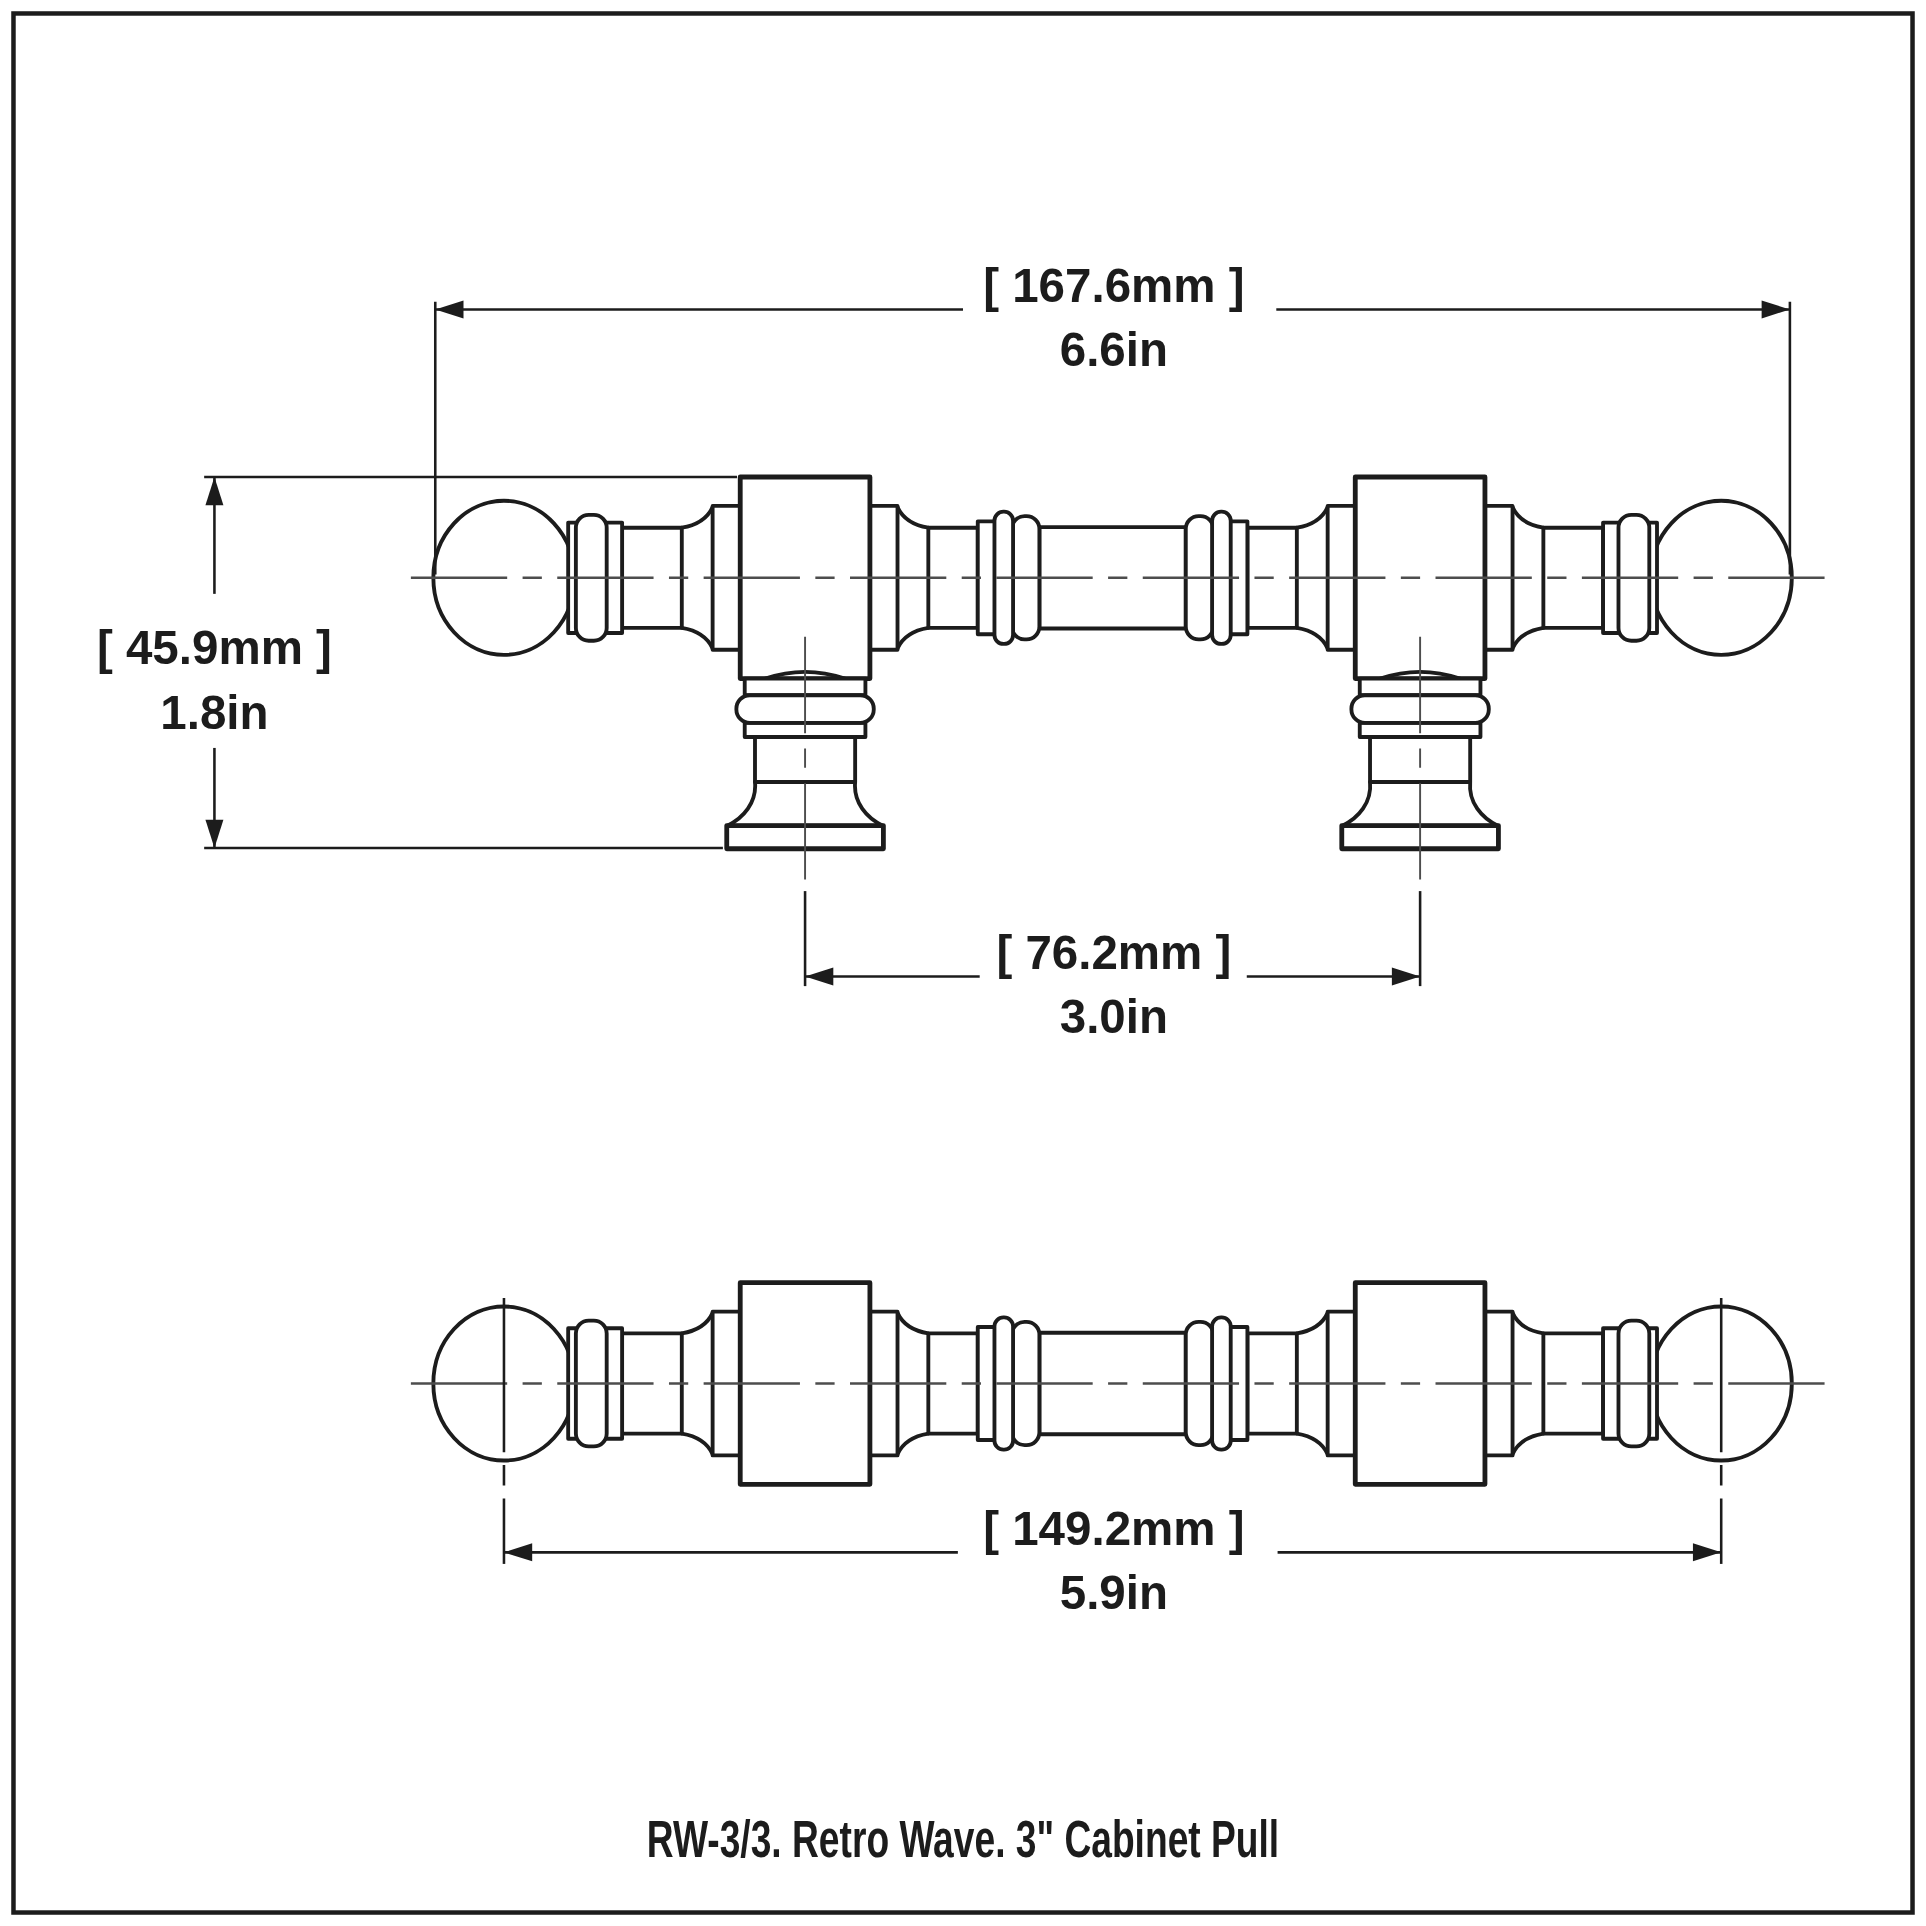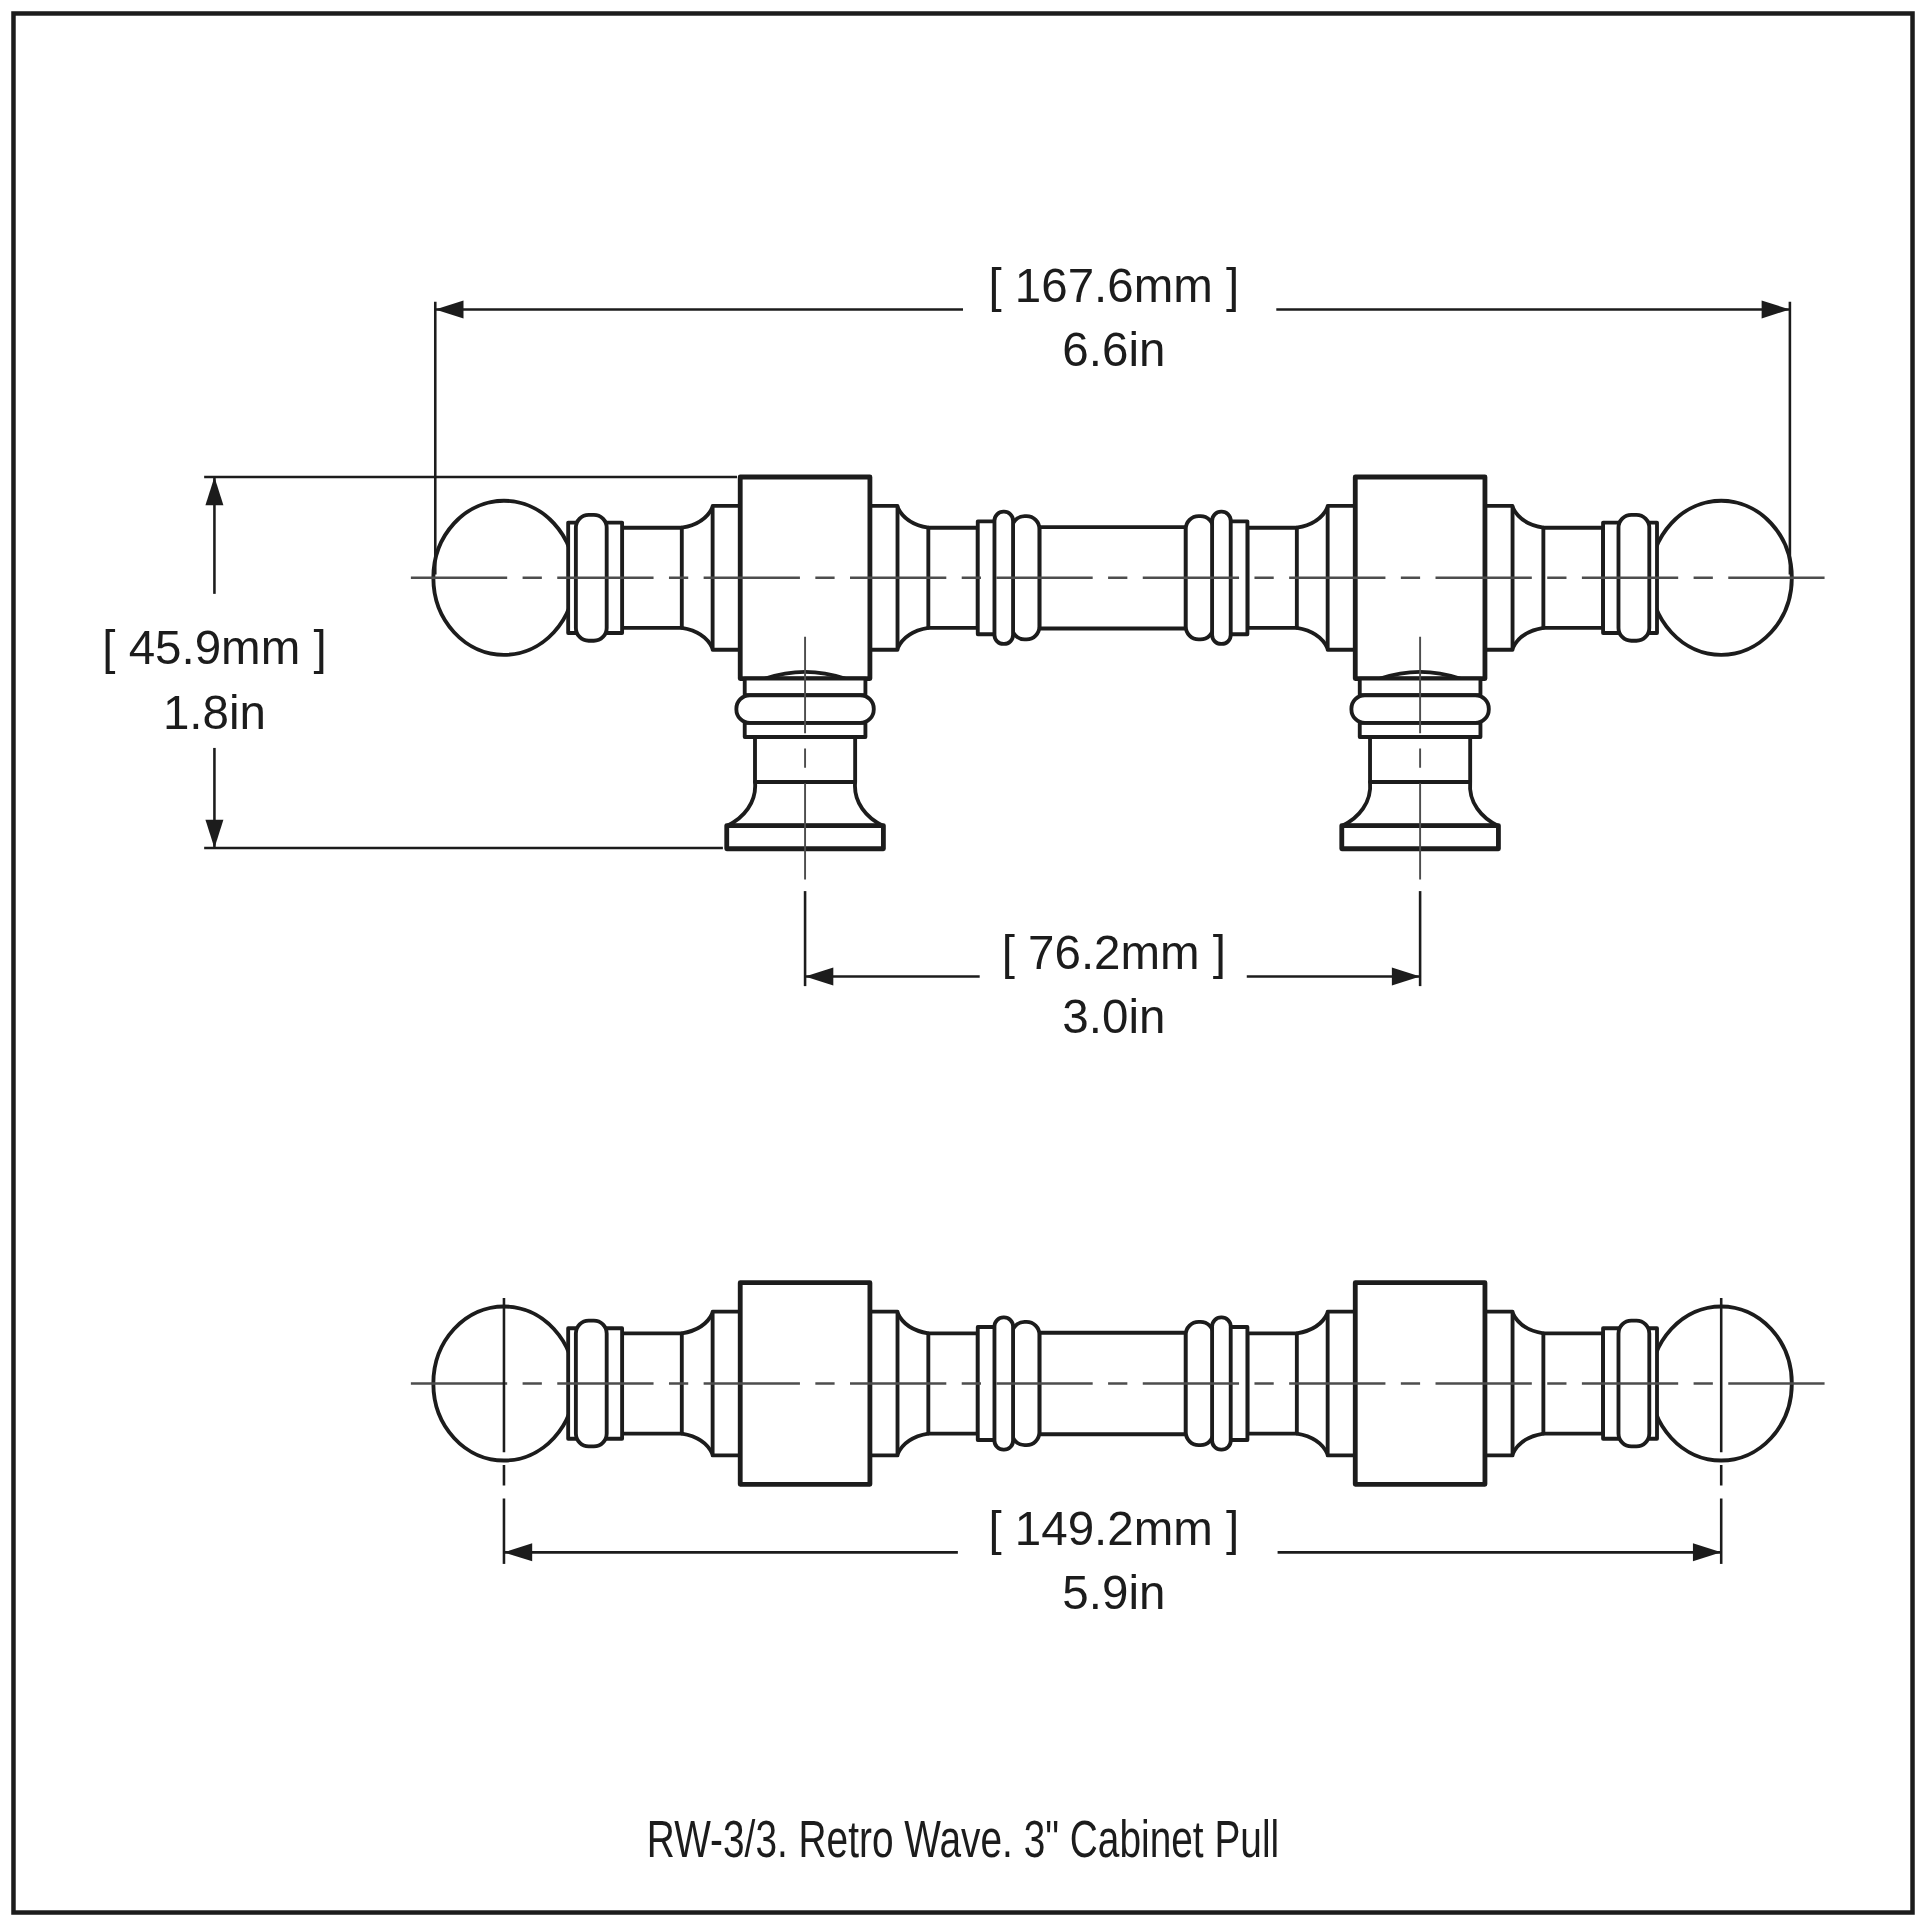--- a/index.html
+++ b/index.html
@@ -1,17 +1,17 @@
 <!DOCTYPE html>
 <html style="--ink: #1c1c1c; --centerline: #4d4d4d; --background: #ffffff;font-size:10.3px"><head>
 <meta charset="utf-8">
 <style>
   :root{ --ink:#1c1c1c; --centerline:#4d4d4d; --background:#ffffff; }
   html,body{ margin:0; padding:0; background:var(--background); }
-  .canvas{ position:relative; width:1566px; height:1926px; background:var(--background); }
+  .canvas{ position:relative; width:1566px; height:1926px; background:var(--background);font-weight:bold; }
   svg{ display:block; width:1926px; height:1926px; }
 
   .outline{ fill:#fff; stroke:var(--ink); stroke-width:6; stroke-linejoin:round; }
   .heavy{ stroke-width:7.5; }
   .curve{ fill:none; stroke:var(--ink); stroke-width:6; stroke-linecap:round; }
   .dim{ stroke:var(--ink); stroke-width:4; fill:none; }
   .dashext{ stroke:var(--ink); stroke-width:4; fill:none; stroke-dasharray:240 20 32 20; }
   .arrow{ fill:var(--ink); stroke:none; }
   .cl{ stroke:var(--centerline); stroke-width:4; fill:none; stroke-dasharray:150 24 30 24; }
   .clthin{ stroke-width:3; }

